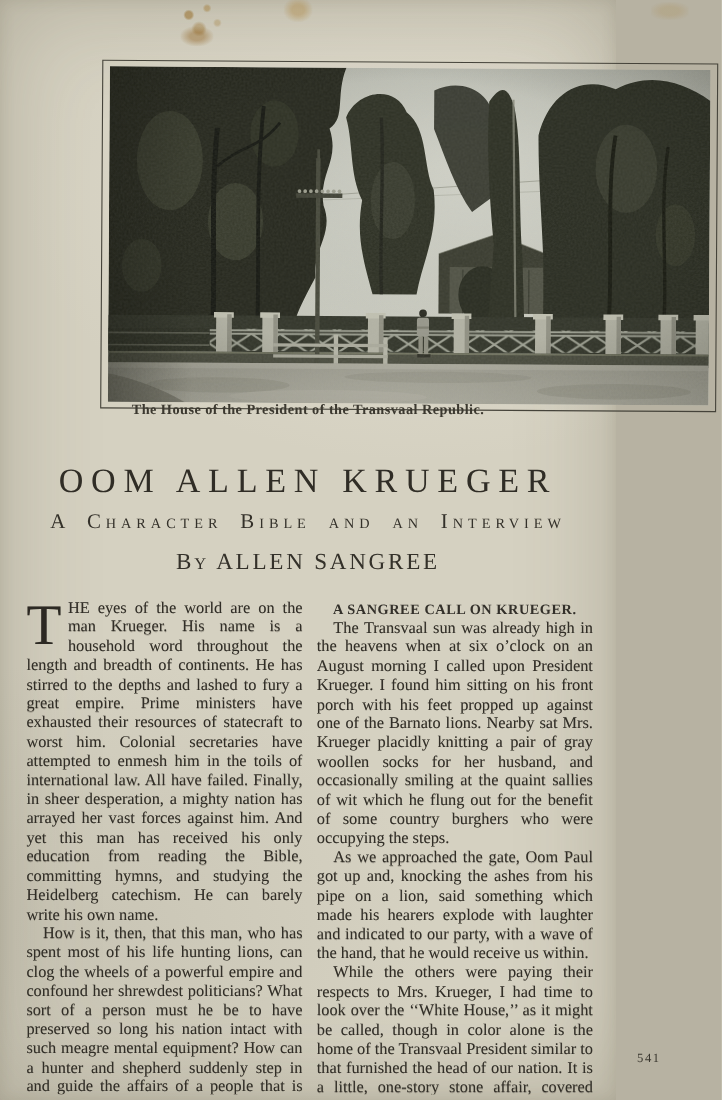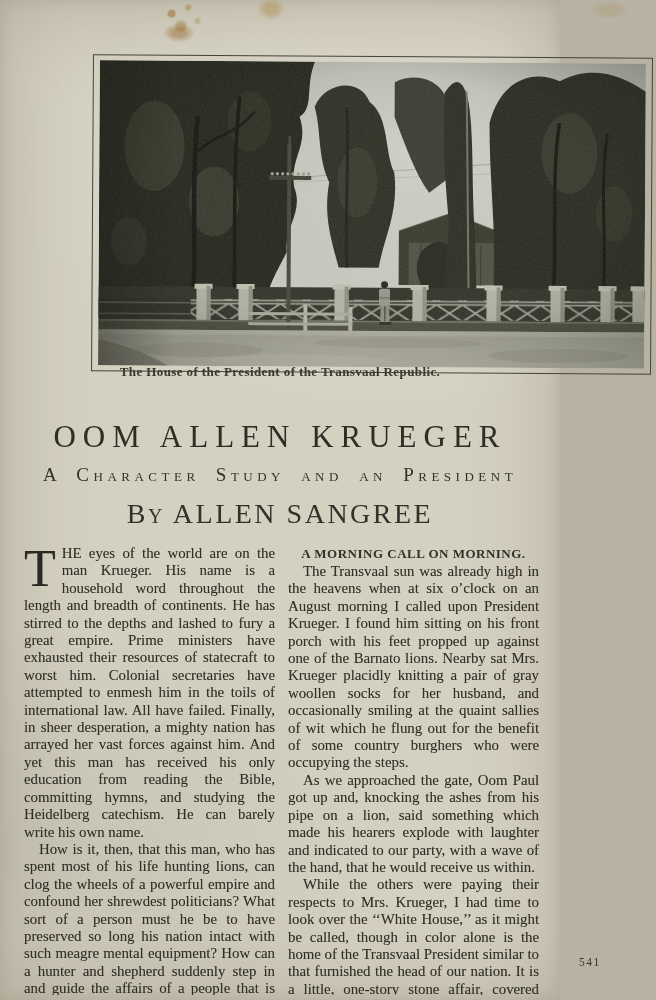--- a/index.html
+++ b/index.html
@@ -47,21 +47,21 @@
     position:absolute;left:0;right:0;top:419px;margin:0;text-align:center;
     font-size:31px;font-weight:normal;letter-spacing:7px;color:#302d26;
   }
   .subtitle{
     position:absolute;left:0;right:0;top:464px;margin:0;text-align:center;
     font-size:19px;font-weight:normal;font-variant:small-caps;
     letter-spacing:4.5px;word-spacing:7px;color:#34312a;
   }
   .byline{
     position:absolute;left:0;right:0;top:498px;margin:0;text-align:center;
-    font-size:28px;font-weight:normal;font-variant:small-caps;
+    font-size:21px;font-weight:normal;font-variant:small-caps;
     letter-spacing:2.5px;color:#34312a;
   }
 
   .columns{
     position:absolute;left:24px;right:21px;top:545px;bottom:5px;
     display:flex;gap:13px;overflow:hidden;
   }
   .col{flex:1;overflow:hidden;}
   .col p{
     margin:0;font-size:14.8px;line-height:17.4px;text-align:justify;
@@ -246,30 +246,30 @@
 
       <rect x="0" y="0" width="546" height="304" fill="url(#vin)"></rect>
       <rect x="0" y="0" width="546" height="304" fill="url(#vinL)"></rect>
       <rect x="0" y="0" width="546" height="304" filter="url(#grain)" opacity=".22"></rect>
     </svg>
   </figure>
 
   <div class="caption">The House of the President of the Transvaal Republic.</div>
 
   <h1 class="title">OOM ALLEN KRUEGER</h1>
-  <h2 class="subtitle">A Character Study and an President</h2>
+  <h2 class="subtitle">A Character Bible and an Interview</h2>
   <h3 class="byline">By ALLEN SANGREE</h3>
 
   <div class="columns">
     <div class="col">
       <p><span class="dropcap">T</span><span>HE eyes of the world are on the man Krueger.  His name is a household word throughout the length and breadth of continents.  He has stirred to the depths and lashed to fury a great empire.  Prime ministers have exhausted their resources of statecraft to worst him.  Colonial secretaries have attempted to enmesh him in the toils of international law.  All have failed. Finally, in sheer desperation, a mighty nation has arrayed her vast forces against him.  And yet this man has received his only education from reading the Bible, committing hymns, and studying the Heidelberg catechism.  He can barely write his own name.</span></p>
       <p class="indent">How is it, then, that this man, who has spent most of his life hunting lions, can clog the wheels of a powerful empire and confound her shrewdest politicians?  What sort of a person must he be to have preserved so long his nation intact with such meagre mental equipment?  How can a hunter and shepherd suddenly step in and guide the affairs of a people that is unexpectedly confronted with the most intricate problems?</p>
     </div>
     <div class="col">
-      <h4 class="section-heading">A MORNING CALL ON MORNING.</h4>
+      <h4 class="section-heading">A SANGREE CALL ON KRUEGER.</h4>
       <p class="indent">The Transvaal sun was already high in the heavens when at six o’clock on an August morning I called upon President Krueger.  I found him sitting on his front porch with his feet propped up against one of the Barnato lions.  Nearby sat Mrs. Krueger placidly knitting a pair of gray woollen socks for her husband, and occasionally smiling at the quaint sallies of wit which he flung out for the benefit of some country burghers who were occupying the steps.</p>
       <p class="indent">As we approached the gate, Oom Paul got up and, knocking the ashes from his pipe on a lion, said something which made his hearers explode with laughter and indicated to our party, with a wave of the hand, that he would receive us within.</p>
       <p class="indent">While the others were paying their respects to Mrs. Krueger, I had time to look over the ‘‘White House,’’ as it might be called, though in color alone is the home of the Transvaal President similar to that furnished the head of our nation.  It is a little, one-story stone affair, covered with white plaster, more humble in appearance than the</p>
     </div>
   </div>
 
   <div class="pagenum">541</div>
 
 </div>
 

